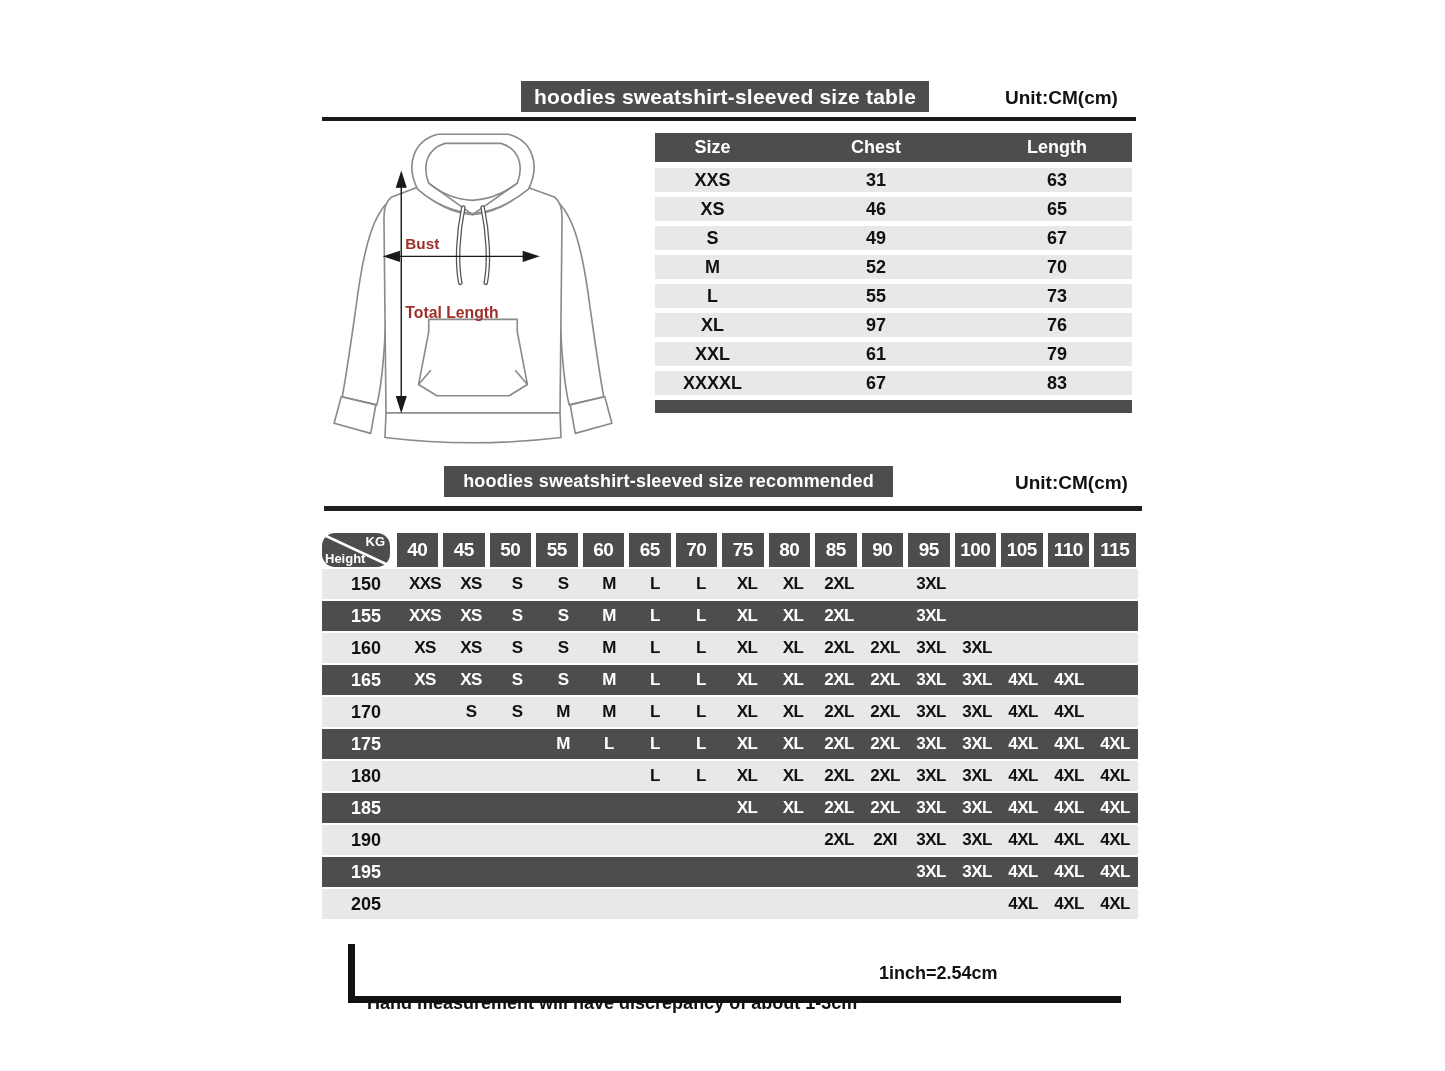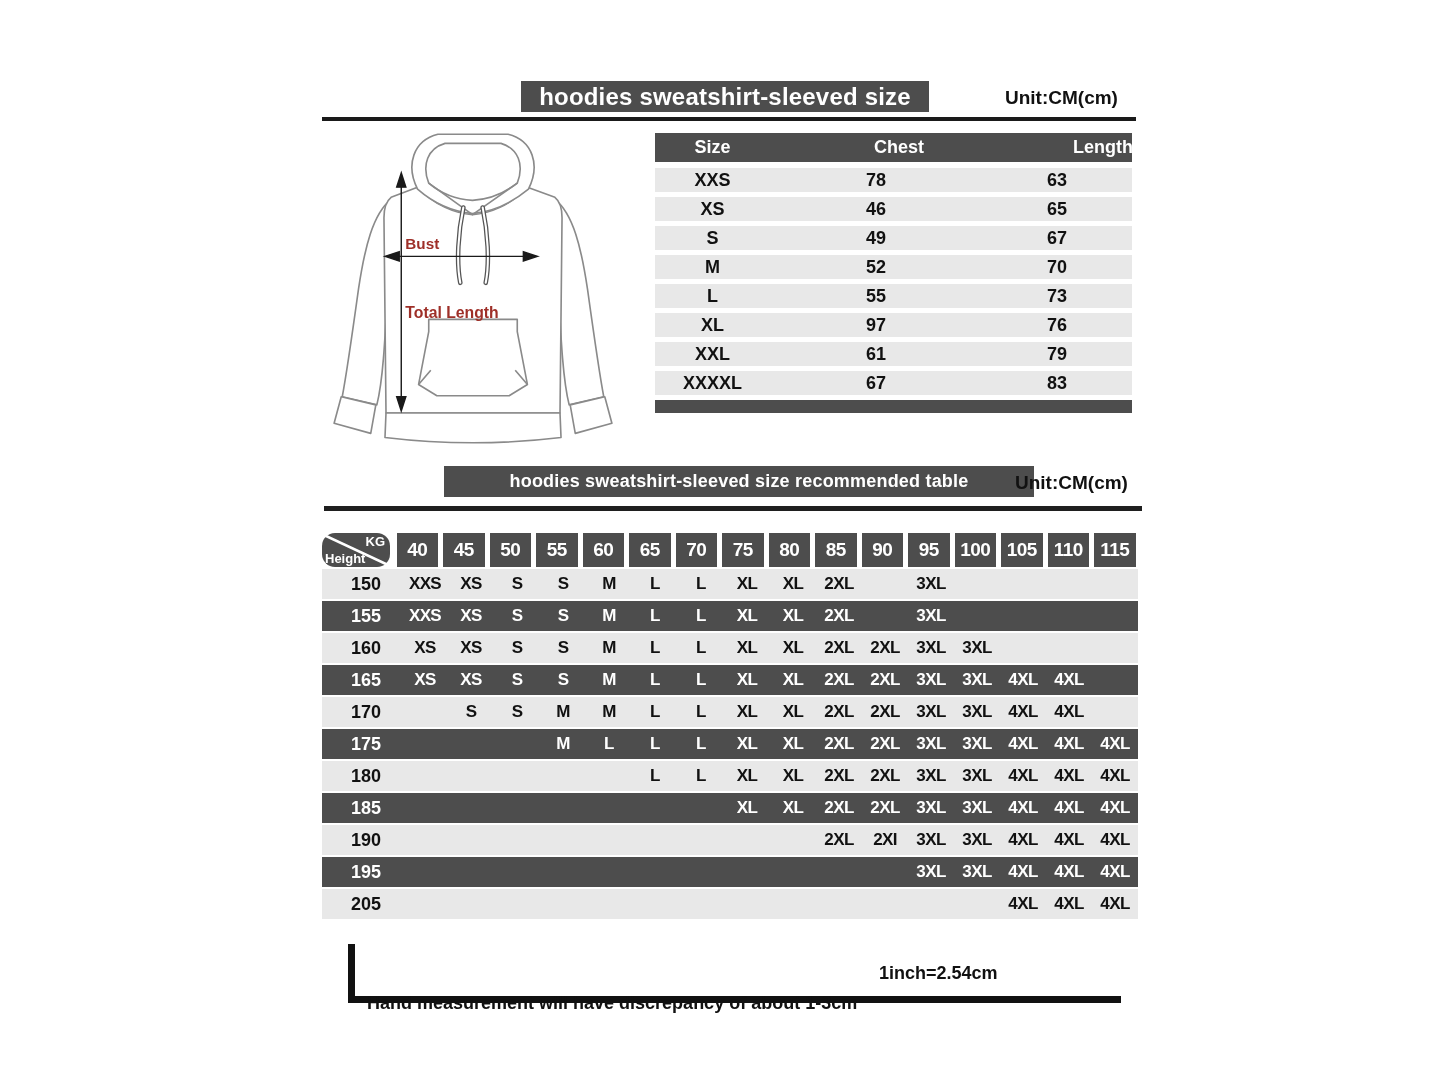--- a/index.html
+++ b/index.html
@@ -4,35 +4,35 @@
 <style>
   html,body { margin:0; padding:0; background:#fff; }
   #stage {
     position:relative; width:1445px; height:1071px; background:#ffffff;
     font-family:"Liberation Sans", sans-serif; font-weight:bold; overflow:hidden;
   }
   .title-bar {
     position:absolute; background:#4d4d4d; color:#ffffff; text-align:center;
     font-weight:bold; letter-spacing:0.2px;
   }
-  #t1bar { left:521px; top:81px; width:408px; height:31px; line-height:31px; font-size:24px; }
-  #t2bar { left:444px; top:466px; width:590px; height:31px; line-height:31px; font-size:18px; }
+  #t1bar { left:521px; top:81px; width:408px; height:31px; line-height:31px; font-size:21px; }
+  #t2bar { left:444px; top:466px; width:449px; height:31px; line-height:31px; font-size:18px; }
   .unit-label { position:absolute; font-size:19px; color:#111; font-weight:bold; }
   #unit1 { left:1005px; top:87px; }
   #unit2 { left:1015px; top:472px; }
   #rule1 { position:absolute; left:322px; top:117px; width:814px; height:4px; background:#1a1a1a; }
   #rule2 { position:absolute; left:324px; top:506px; width:818px; height:5px; background:#1f1f1f; }
 
   #hoodie { position:absolute; left:328px; top:126px; width:290px; height:336px; }
 
   
   #sizetbl { position:absolute; left:655px; top:133px; width:477px; }
   .s-head {
     display:grid; grid-template-columns:115px 212px 150px; background:#4d4d4d;
-    height:29px; line-height:29px; color:#fff; font-size:18px; text-align:center; margin-bottom:6px;gap:23px;
+    height:29px; line-height:29px; color:#fff; font-size:18px; text-align:center; margin-bottom:6px;
   }
   .s-row {
     display:grid; grid-template-columns:115px 212px 150px; background:#e8e8e8;
     height:24px; line-height:24px; color:#111; font-size:18px; text-align:center; margin-bottom:5px;
   }
   .s-bottom { height:13px; background:#4d4d4d; margin-top:2px; }
 
   
   #matrix { position:absolute; left:322px; top:533px; width:816px; }
   .m-head { display:grid; grid-template-columns:72px repeat(16,1fr); height:34px; }
@@ -110,21 +110,21 @@
 
   <div id="sizetbl">
     <div class="s-head">
       <div>Size</div>
       <div>Chest</div>
       <div>Length</div>
     </div>
     <div>
         <div class="s-row">
     <div>XXS</div>
-    <div>78</div>
+    <div>31</div>
     <div>63</div>
   </div>
         <div class="s-row">
     <div>XS</div>
     <div>46</div>
     <div>65</div>
   </div>
         <div class="s-row">
     <div>S</div>
     <div>49</div>

